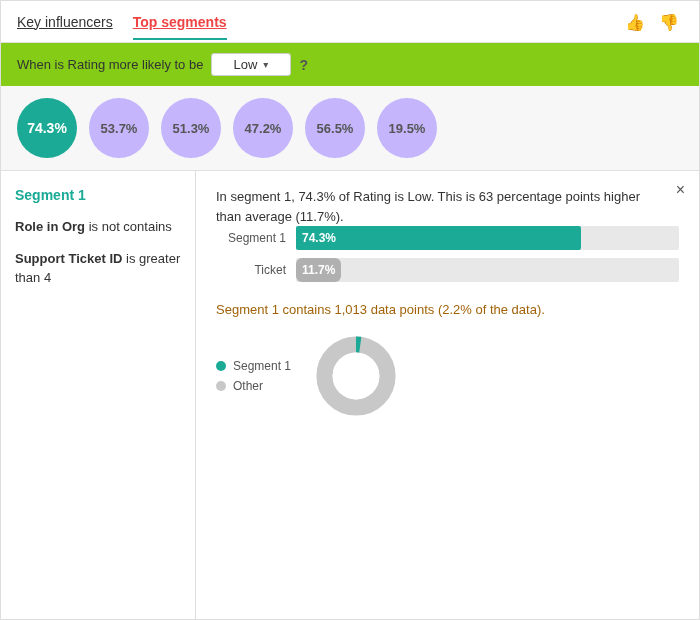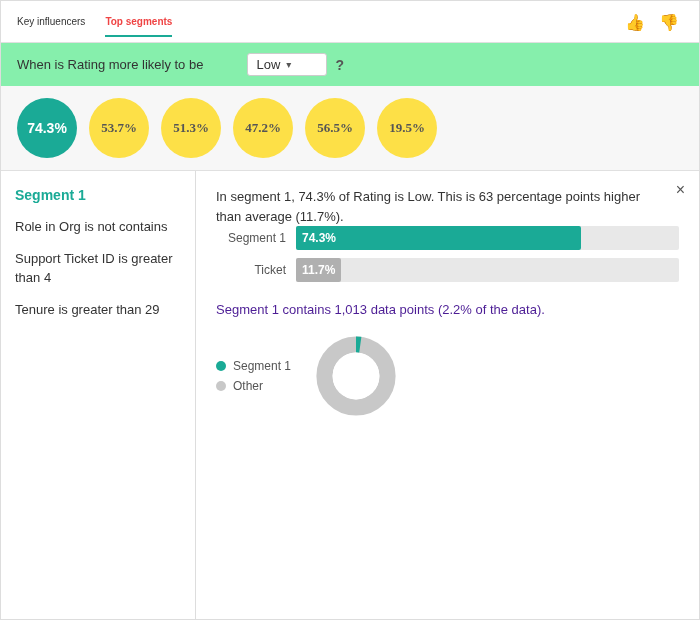--- a/index.html
+++ b/index.html
@@ -28,23 +28,24 @@
       justify-content: space-between;
     }
     .tabs-left {
       display: flex;
       gap: 20px;
       align-items: flex-end;
     }
     .tab {
       padding-bottom: 8px;
       cursor: pointer;
-      font-size: 10px;
+      font-size: 14px;
       color: #333;
       border-bottom: 2px solid transparent;
+      text-decoration: underline;
     }
     .tab.active {
       color: #ef4444;
       font-weight: 600;
       border-bottom: 2px solid #1aaa96;
     }
     .tabs-right {
       display: flex;
       gap: 6px;
       padding-bottom: 8px;
@@ -58,35 +59,34 @@
       padding: 2px 4px;
     }
     
     .subtitle-row {
       display: flex;
       align-items: center;
       padding: 10px 16px;
       gap: 8px;
       font-size: 13px;
       color: #333;
-      background: #86efac;
+      background: #84cc16;
     }
     .dropdown {
       display: flex;
       align-items: center;
       border: 1px solid #ccc;
       border-radius: 3px;
-      padding: 3px 8px;
+      padding: 3px 21px;
       gap: 6px;
       cursor: pointer;
       background: #fff;
       min-width: 80px;
       font-size: 13px;
       color: #333;
-      margin-left: 36px;
     }
     .chevron { font-size: 10px; color: #555; }
     .help-icon {
       color: #555;
       font-size: 14px;
       cursor: pointer;
       font-weight: bold;
     }
     
     .bubbles-row {
@@ -107,23 +107,22 @@
       font-size: 13px;
       font-weight: 600;
       cursor: pointer;
     }
     .bubble.active {
       background: #1aaa96;
       color: #fff;
       font-size: 14px;
     }
     .bubble.inactive {
-      background: #fde047;
-      color: #555;
-      font-family: Liberation Serif, serif;
+      background: #c4b5fd;
+      color: #555;
     }
     
     .main-content {
       display: flex;
       flex: 1;
       overflow: hidden;
     }
     
     .left-panel {
       width: 195px;
@@ -139,21 +138,21 @@
       font-size: 14px;
       margin-bottom: 14px;
     }
     .condition {
       margin-bottom: 12px;
       line-height: 1.5;
       font-size: 13px;
       color: #333;
     }
     .condition strong {
-      font-weight: 400;
+      font-weight: 700;
       text-align: right;
     }
     
     .right-panel {
       flex: 1;
       padding: 16px 20px;
       background: #fff;
       position: relative;
       overflow-y: auto;
     }
@@ -198,33 +197,33 @@
       border-radius: 2px;
     }
     .bar-fill {
       height: 100%;
       border-radius: 2px;
       display: flex;
       align-items: center;
       padding-left: 6px;
     }
     .bar-fill.teal { background: #1aaa96; }
-    .bar-fill.gray { background: #b0b0b0; }
+    .bar-fill.gray { background: #b0b0b0; border-radius: 6px; }
     .bar-value {
       font-size: 12px;
       color: #fff;
       font-weight: 600;
     }
     
     .donut-section {
       margin-top: 8px;
     }
     .donut-text {
       font-size: 13px;
-      color: #4c1d95;
+      color: #a16207;
       margin-bottom: 14px;
     }
     .donut-container {
       display: flex;
       align-items: center;
       gap: 20px;
     }
     .legend {
       display: flex;
       flex-direction: column;
@@ -305,24 +304,20 @@
       <div class="condition">
         <strong>Role in Org</strong>
         <span> </span><span>is not contains</span>
       </div>
 
       <div class="condition">
         <strong>Support Ticket ID</strong>
         <span> </span><span>is greater than 4</span>
       </div>
 
-      <div class="condition">
-        <strong>Tenure</strong>
-        <span> </span><span>is greater than 29</span>
-      </div>
     </div>
 
     <div class="right-panel">
       <button class="close-btn">×</button>
 
       <div class="description-text">In segment 1, 74.3% of Rating is Low. This is 63 percentage points higher than average (11.7%).</div>
 
       <div class="bar-chart">
         <div class="bar-row">
           <div class="bar-label">Segment 1</div>

